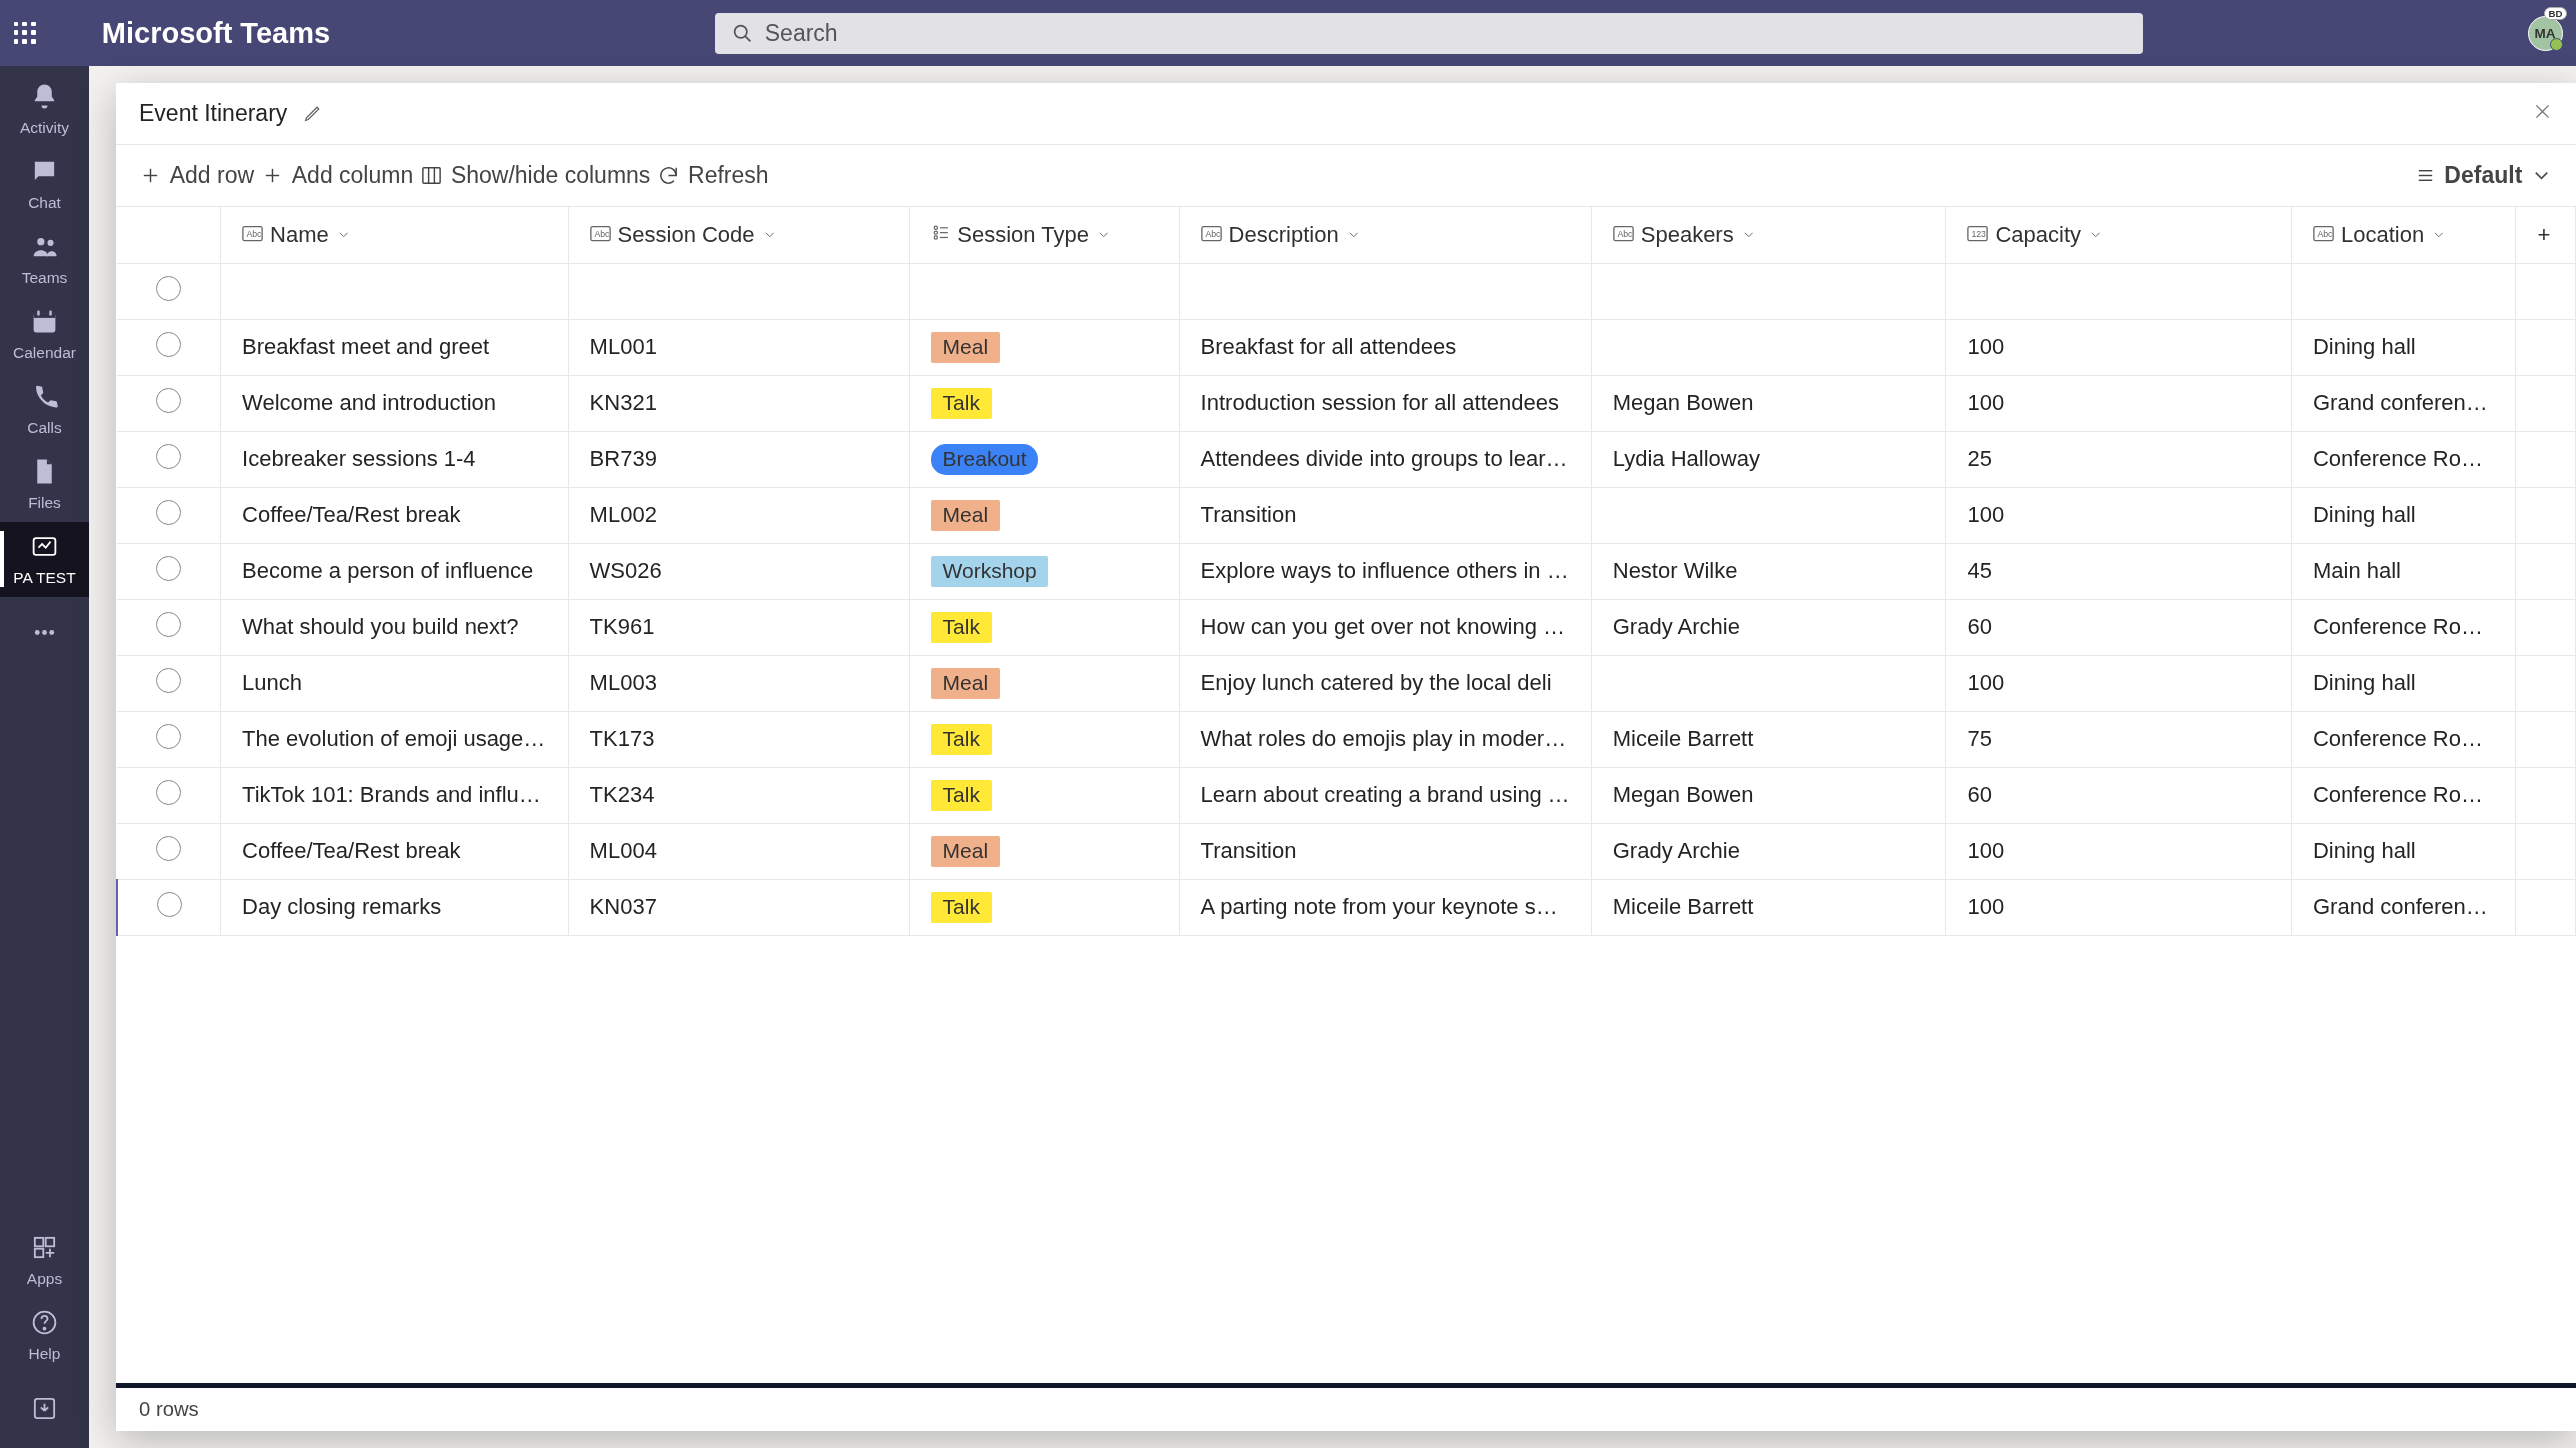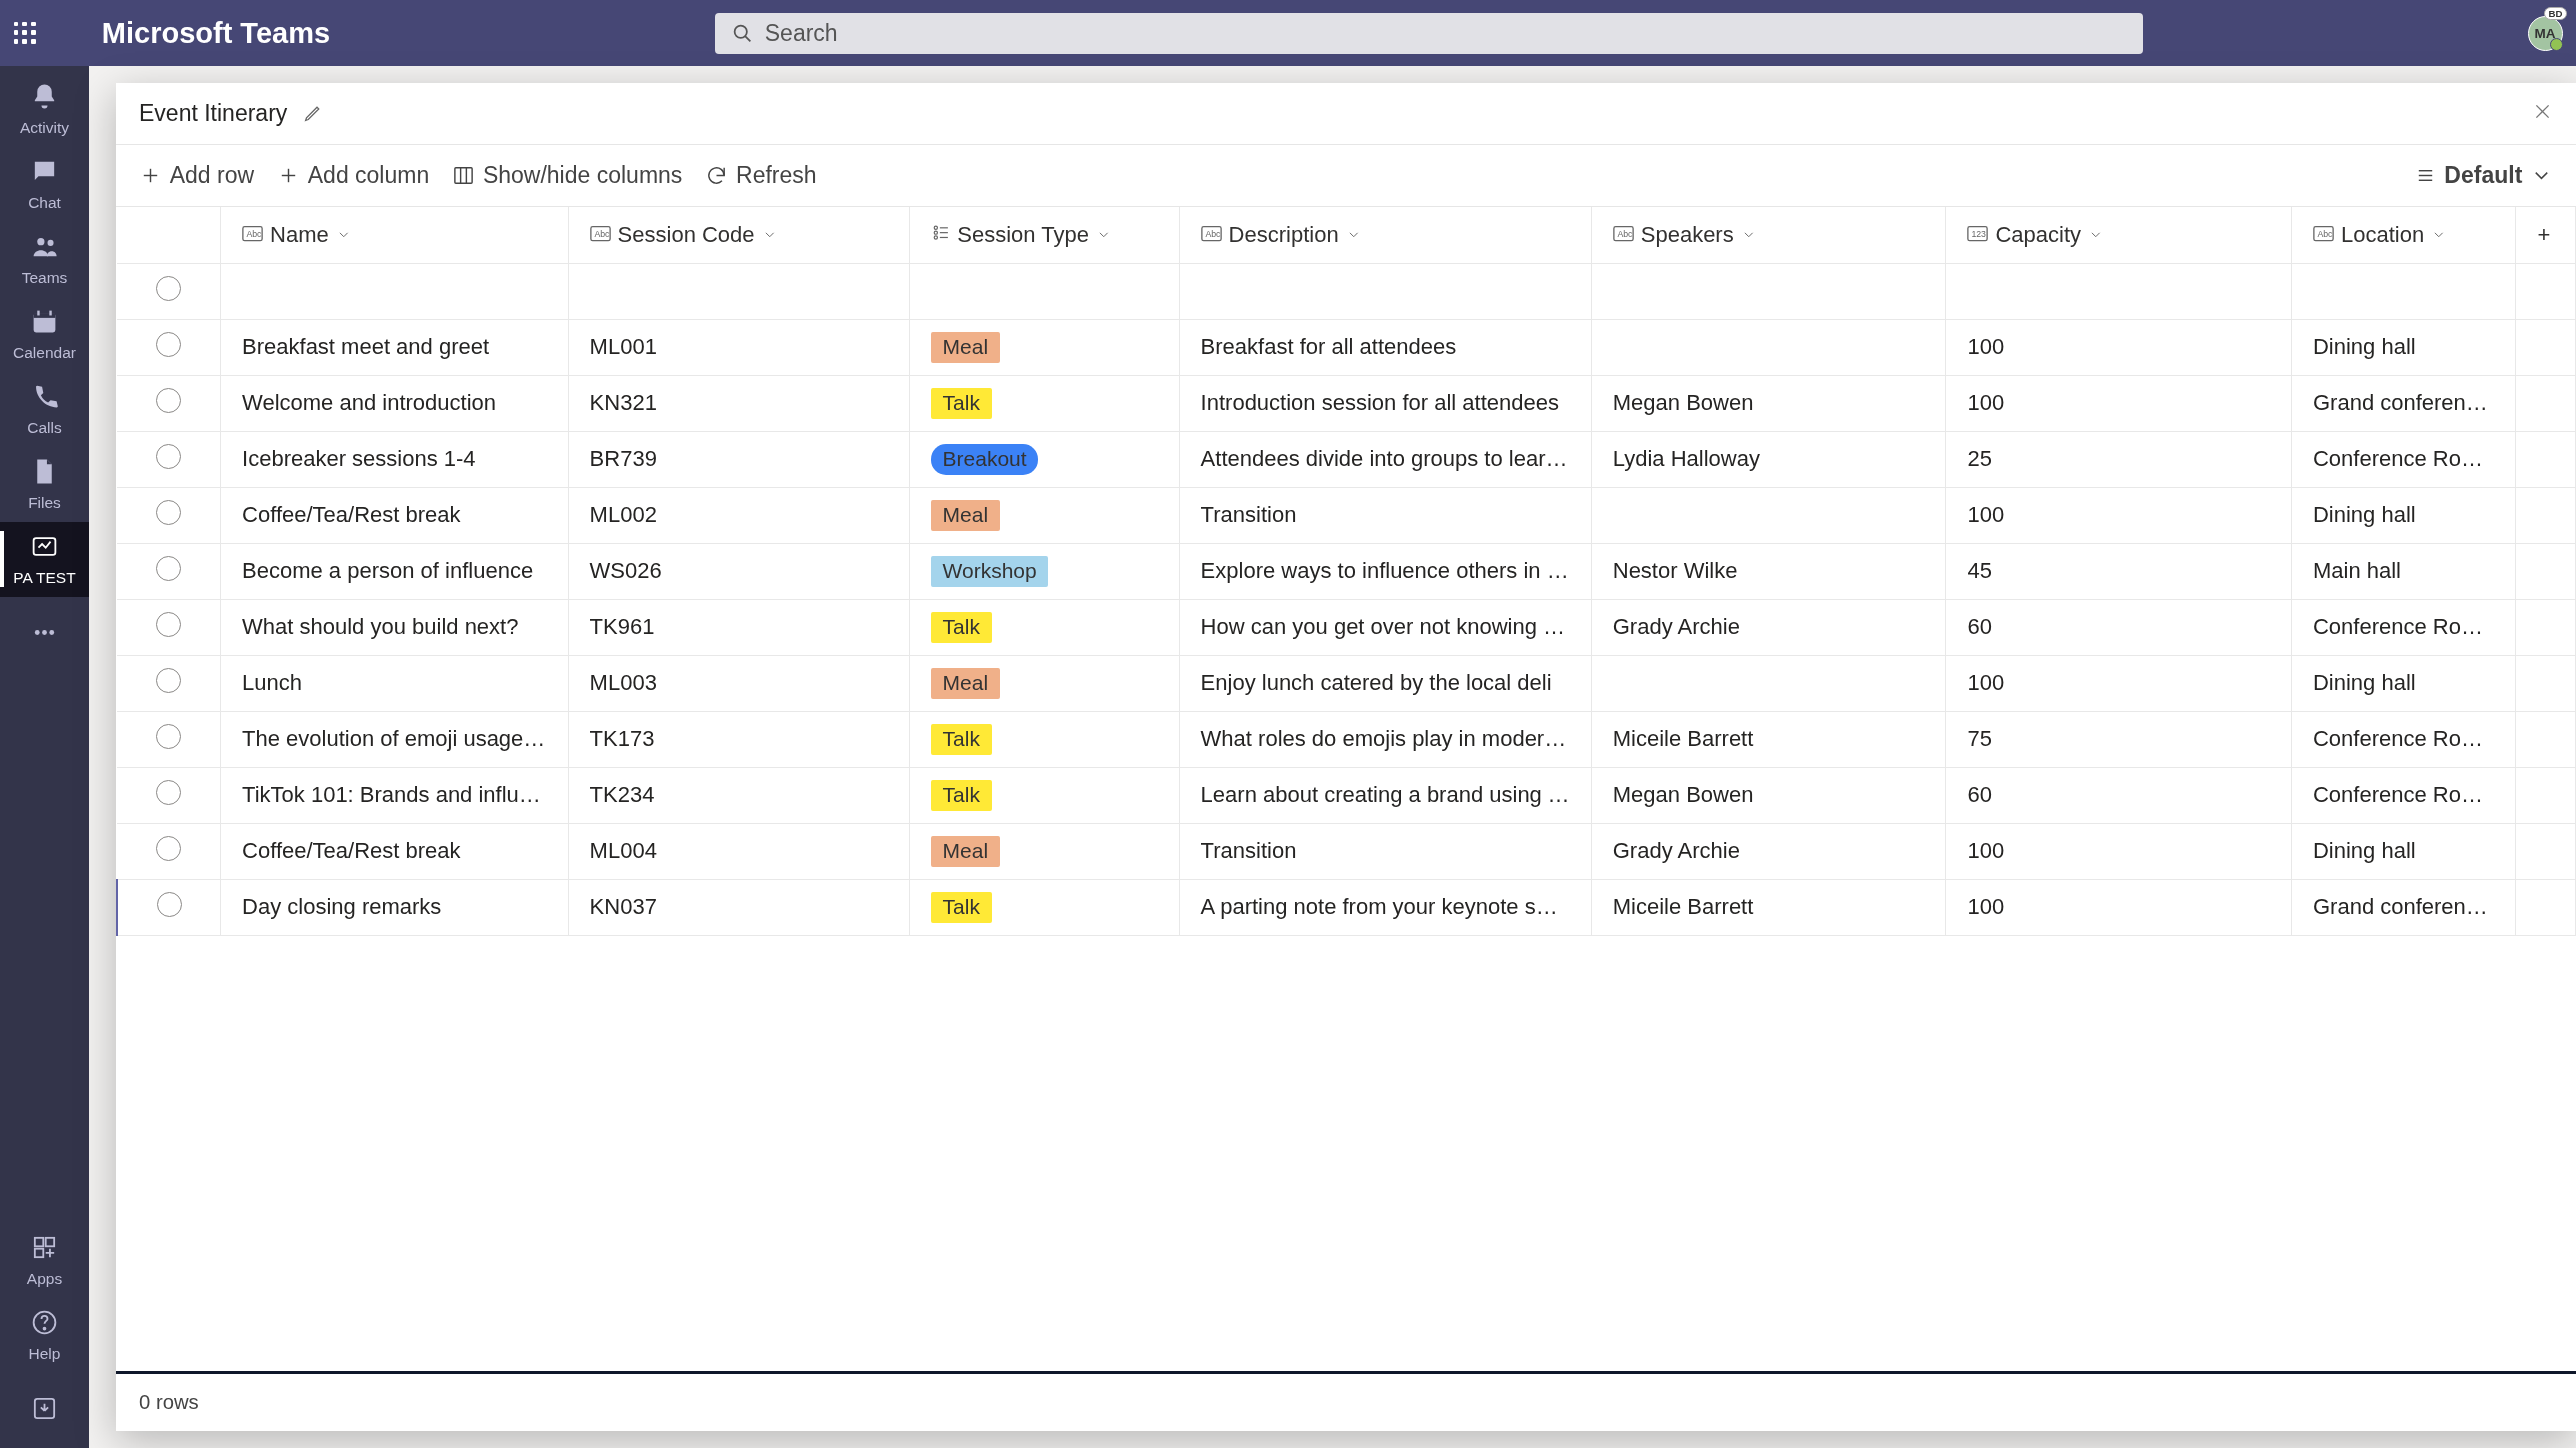--- a/index.html
+++ b/index.html
@@ -158,21 +158,21 @@
       margin-left: auto;
       color: #777;
       cursor: pointer;
       font-size: 21px;
     }
     
     .toolbar {
       height: 62px;
       display: flex;
       align-items: center;
-      gap: 23px;
+      gap: 7px;
       padding: 0 23px;
       border-bottom: 1px solid #e6e6e6;
       color: #444;
       font-size: 23px;
     }
     .tb-btn {
       display: flex;
       align-items: center;
       gap: 7.7px;
       cursor: pointer;
@@ -241,27 +241,27 @@
     .grid tr.last-row td:first-child { border-left: 2.9px solid #6264a7; }
     .add-col-btn {
       width: 58px;
       text-align:center;
       color:#c239b3;
       font-size:29px;
       cursor:pointer;
     }
     
     .grid-footer{
-      height:60px;
+      height:48px;
       display:flex;
       align-items:center;
       padding:0 23px;
       font-size:20.3px;
       color:#444;
-      border-top:3px solid #0f172a;
+      border-top:5px solid #0f172a;
     }
   </style>
 </head>
 <body>
 
 <div class="title-bar">
   <div class="waffle-icon">
     <span></span>
       <span></span>
       <span></span>

